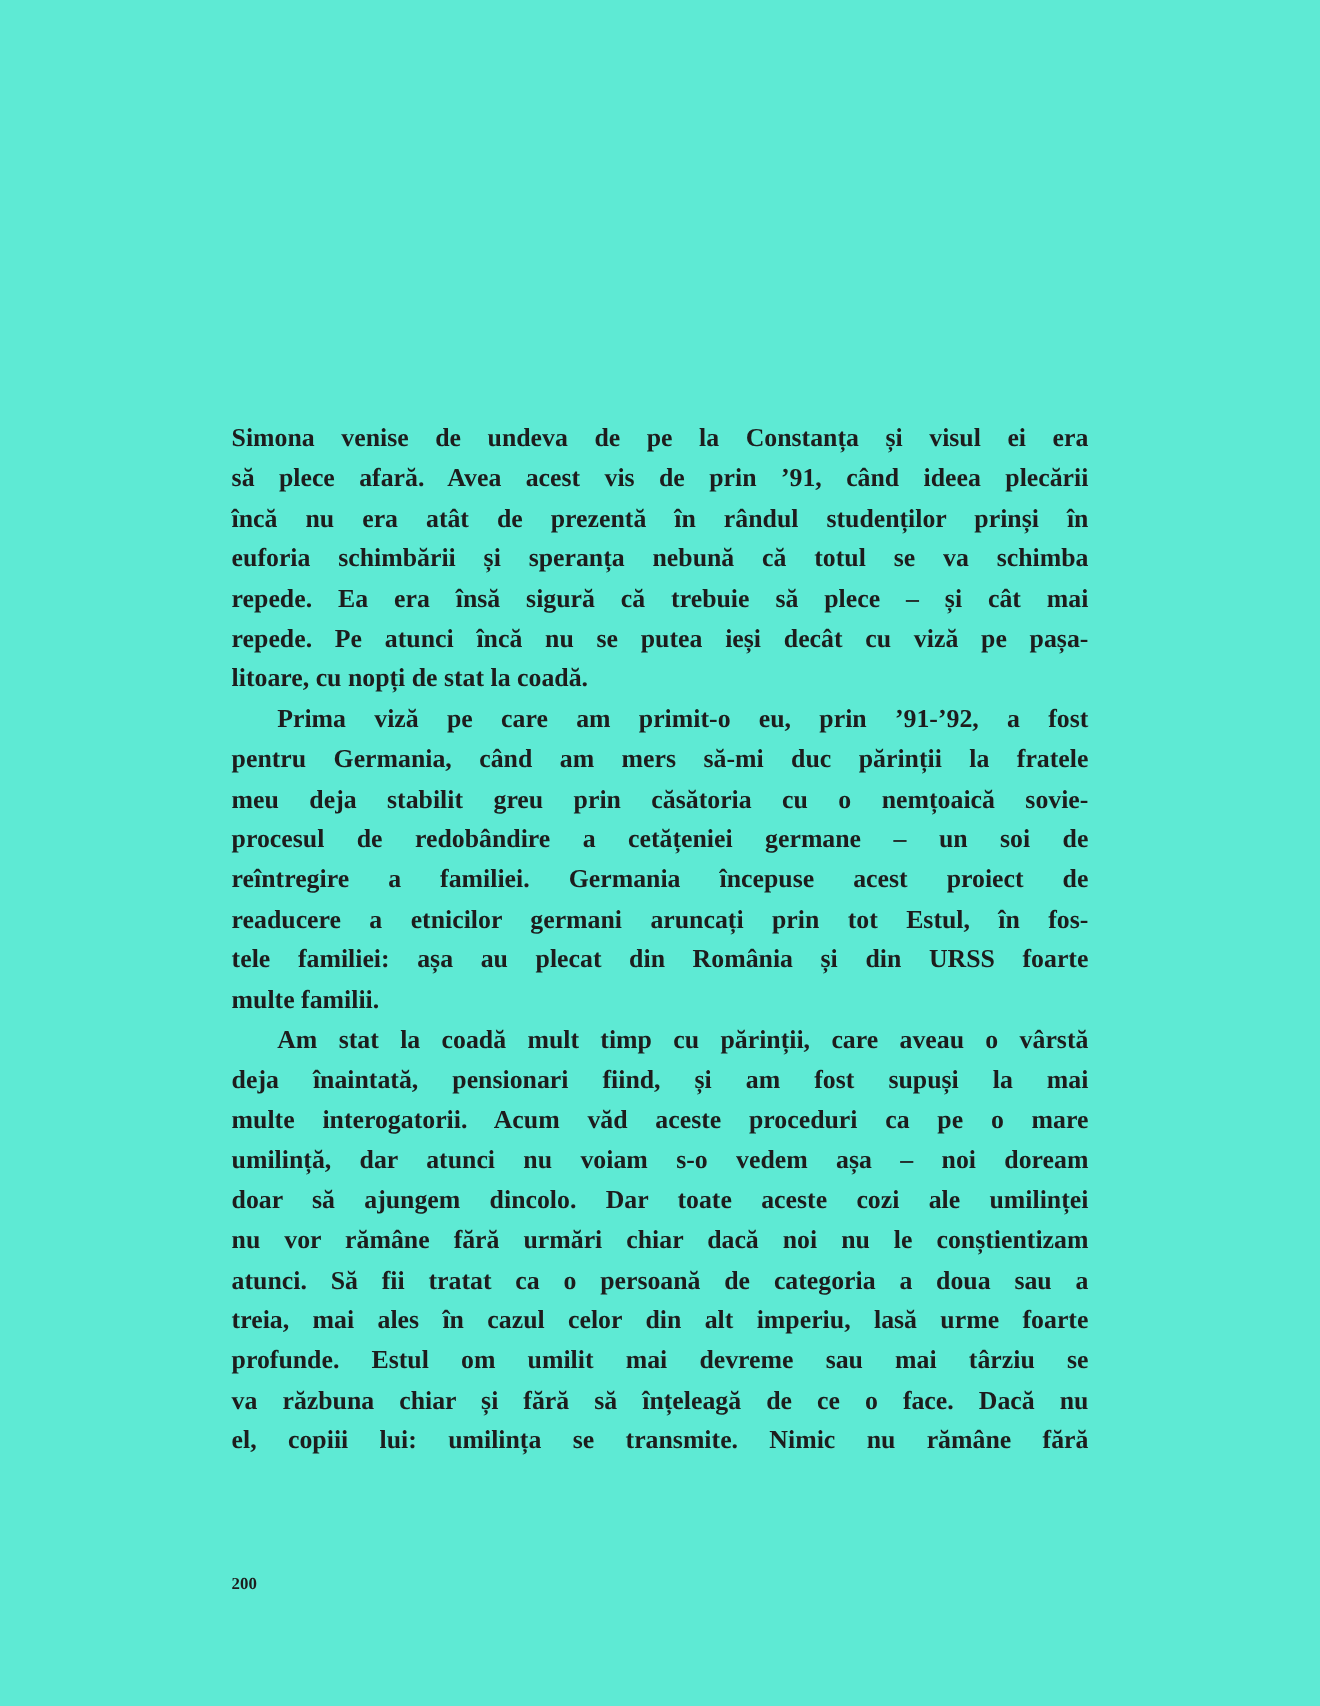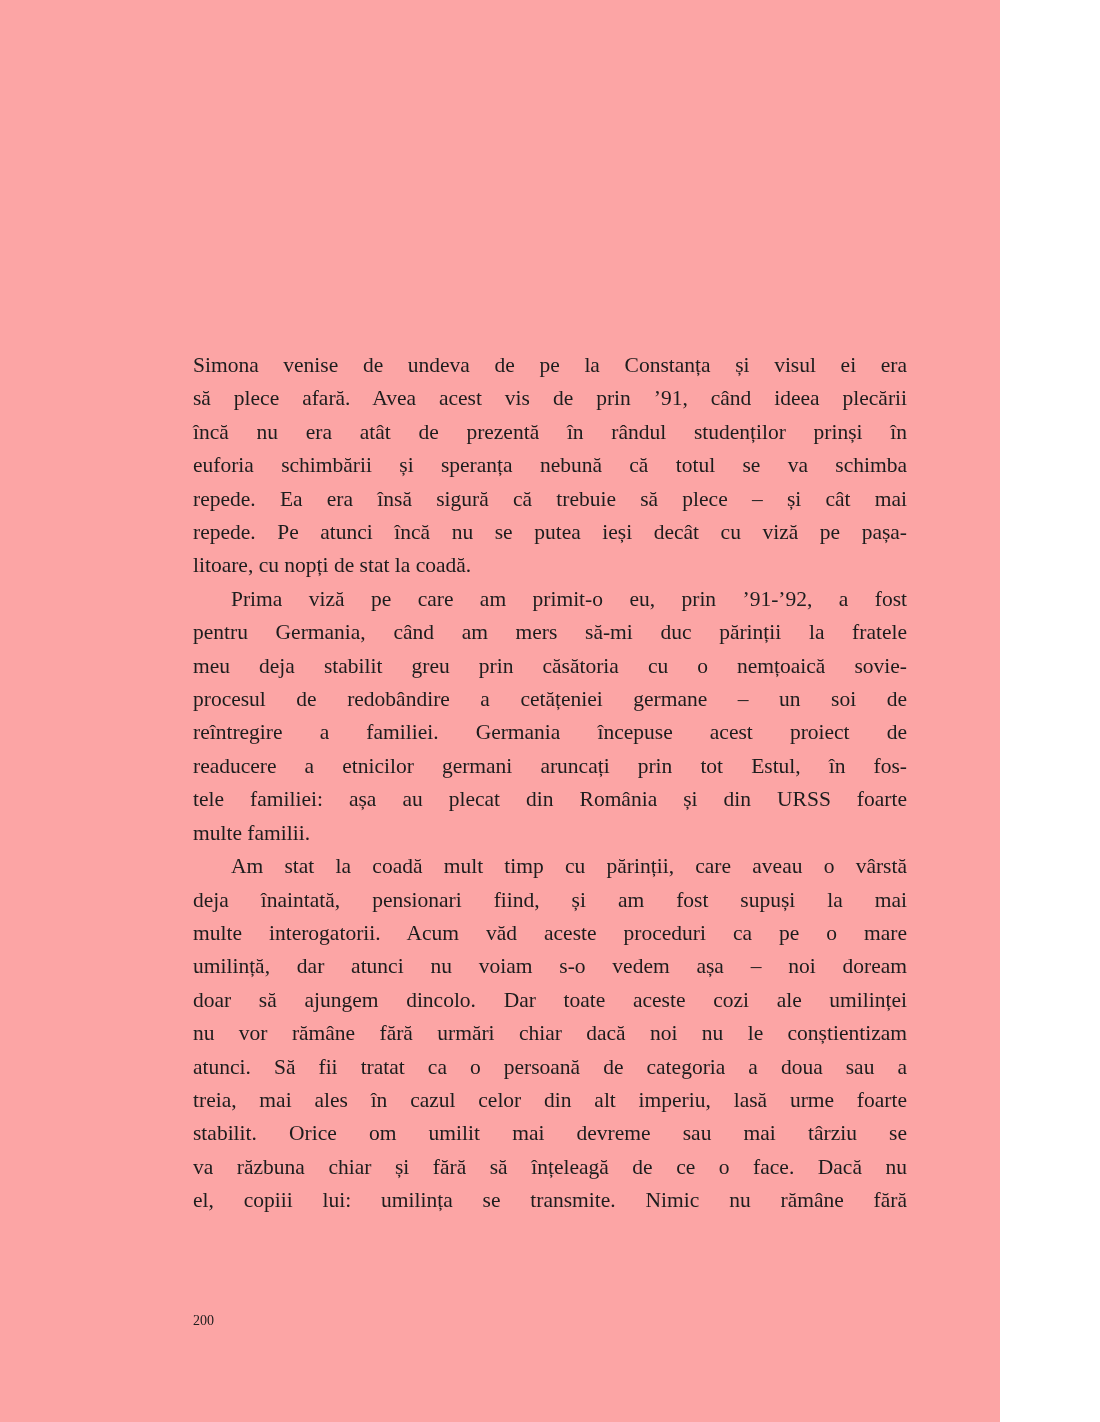--- a/index.html
+++ b/index.html
@@ -2,24 +2,25 @@
 <html><head>
 <meta charset="utf-8">
 <style>
   html, body {
     margin: 0;
     padding: 0;
     background: #ffffff;
   }
   .book-page {
     position: relative;
-    width: 1000px;
+    width: 1100px;
     height: 1422px;
-    background: #fca5a5;
+    background: #5eead4;
     overflow: hidden;
+    font-weight: bold;
   }
   .text-block {
     position: absolute;
     left: 193px;
     top: 349px;
     width: 714px;
     font-family: "Liberation Serif", "DejaVu Serif", serif;
     font-size: 21.5px;
     line-height: 33.4px;
     color: #1d1d1d;
@@ -80,21 +81,21 @@
 
     <div class="paragraph">
       <div class="line indent">Am stat la coadă mult timp cu părinții, care aveau o vârstă</div>
       <div class="line">deja înaintată, pensionari fiind, și am fost supuși la mai</div>
       <div class="line">multe interogatorii. Acum văd aceste proceduri ca pe o mare</div>
       <div class="line">umilință, dar atunci nu voiam s-o vedem așa – noi doream</div>
       <div class="line">doar să ajungem dincolo. Dar toate aceste cozi ale umilinței</div>
       <div class="line">nu vor rămâne fără urmări chiar dacă noi nu le conștientizam</div>
       <div class="line">atunci. Să fii tratat ca o persoană de categoria a doua sau a</div>
       <div class="line">treia, mai ales în cazul celor din alt imperiu, lasă urme foarte</div>
-      <div class="line">stabilit. Orice om umilit mai devreme sau mai târziu se</div>
+      <div class="line">profunde. Estul om umilit mai devreme sau mai târziu se</div>
       <div class="line">va răzbuna chiar și fără să înțeleagă de ce o face. Dacă nu</div>
       <div class="line">el, copiii lui: umilința se transmite. Nimic nu rămâne fără</div>
     </div>
 
   </div>
 
   <div class="page-number">200</div>
 
 </div>
 

